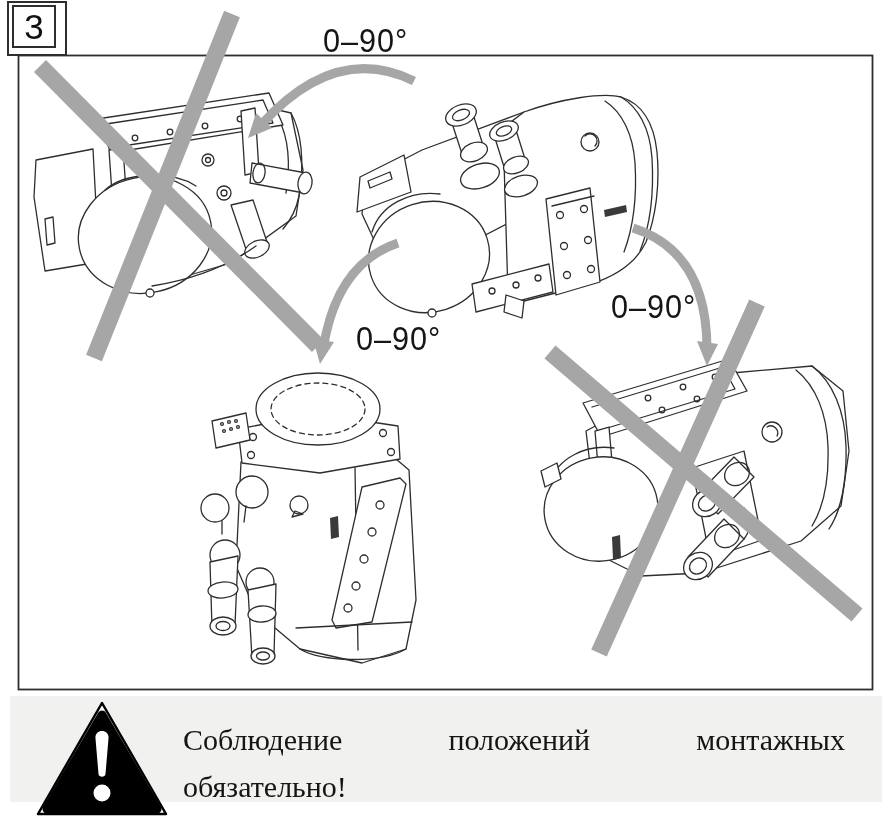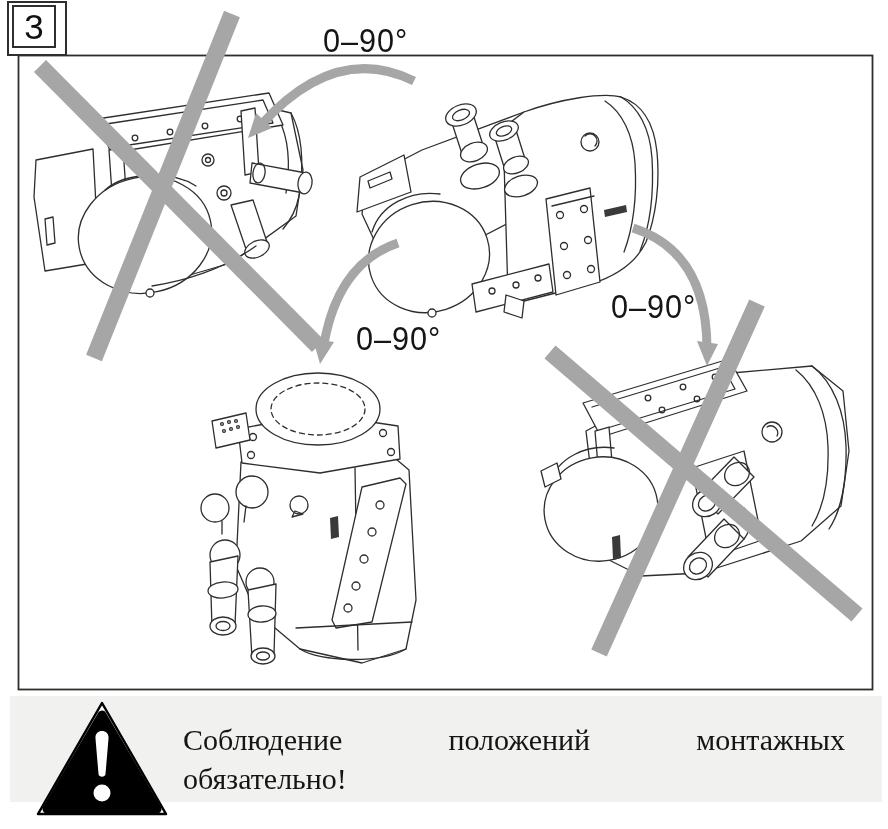--- a/index.html
+++ b/index.html
@@ -27,21 +27,21 @@
   .warning-band{
     position:absolute;left:10px;top:696px;width:872px;height:106px;
     background:#f1f1ef;z-index:2;
   }
   .warning-triangle{position:absolute;left:26px;top:5px;}
   .warning-text{
     position:absolute;left:173px;top:25px;width:662px;
     font-family:"Liberation Serif",serif;font-size:30px;line-height:38px;color:#151515;
   }
   .warning-line1{display:flex;justify-content:space-between;}
-  .warning-line2{margin-top:1px;}
+  .warning-line2{margin-top:9px;}
   svg .ln{stroke:#2e2e2e;stroke-width:1.3;fill:none;stroke-linejoin:round;stroke-linecap:round;}
   svg .wh{stroke:#2e2e2e;stroke-width:1.3;fill:#ffffff;stroke-linejoin:round;}
   svg .dk{fill:#3a3a3a;stroke:none;}
   svg .gx{stroke:#a6a6a6;stroke-width:17;fill:none;stroke-linecap:butt;}
   svg .ga{stroke:#a6a6a6;stroke-width:9;fill:none;stroke-linecap:butt;}
   svg .gh{fill:#a6a6a6;stroke:none;}
 </style>
 </head>
 <body>
 

